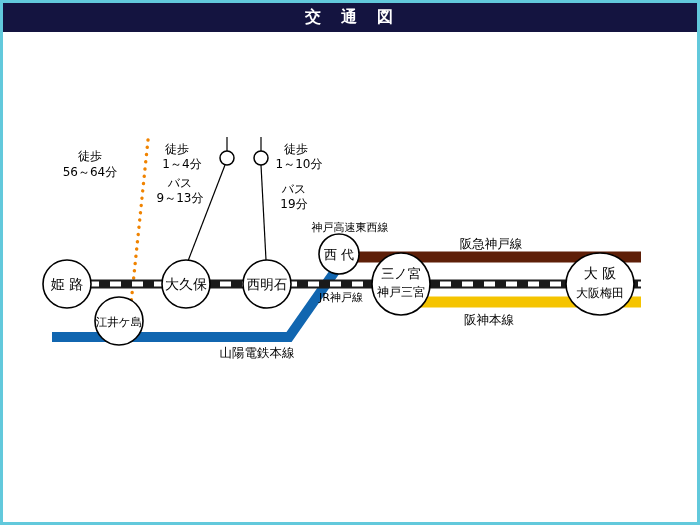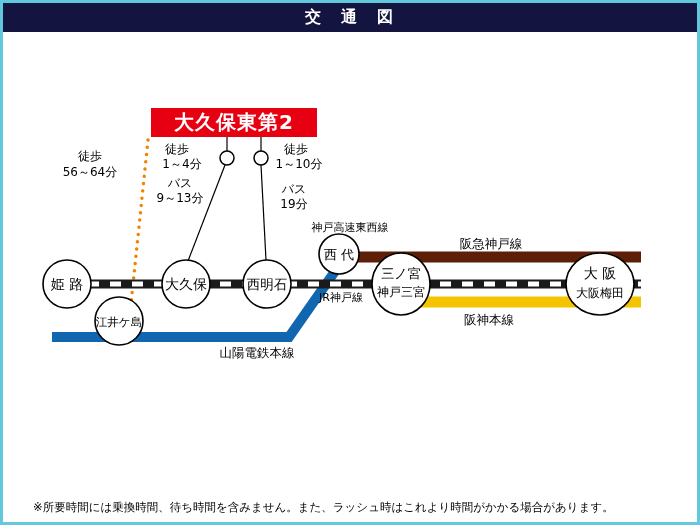--- a/index.html
+++ b/index.html
@@ -91,19 +91,15 @@
     <text x="296" y="153" font-size="12">徒歩</text>
     <text x="299" y="168" font-size="12">1～10分</text>
     <text x="294" y="193" font-size="12">バス</text>
     <text x="294" y="208" font-size="12">19分</text>
   </svg>
 
   <div class="header" style="background-color: rgb(20, 20, 64);">
     <span>交　通　図</span>
   </div>
 
-  <div class="banner" style="background-color: rgb(230, 0, 18);">
-    <span>大久保東第2</span>
-  </div>
 
-  <div class="footer-note">※所要時間には乗換時間、待ち時間を含みません。また、ラッシュ時はこれより時間がかかる場合があります。</div>
 
 </div>
 
 </body></html>

